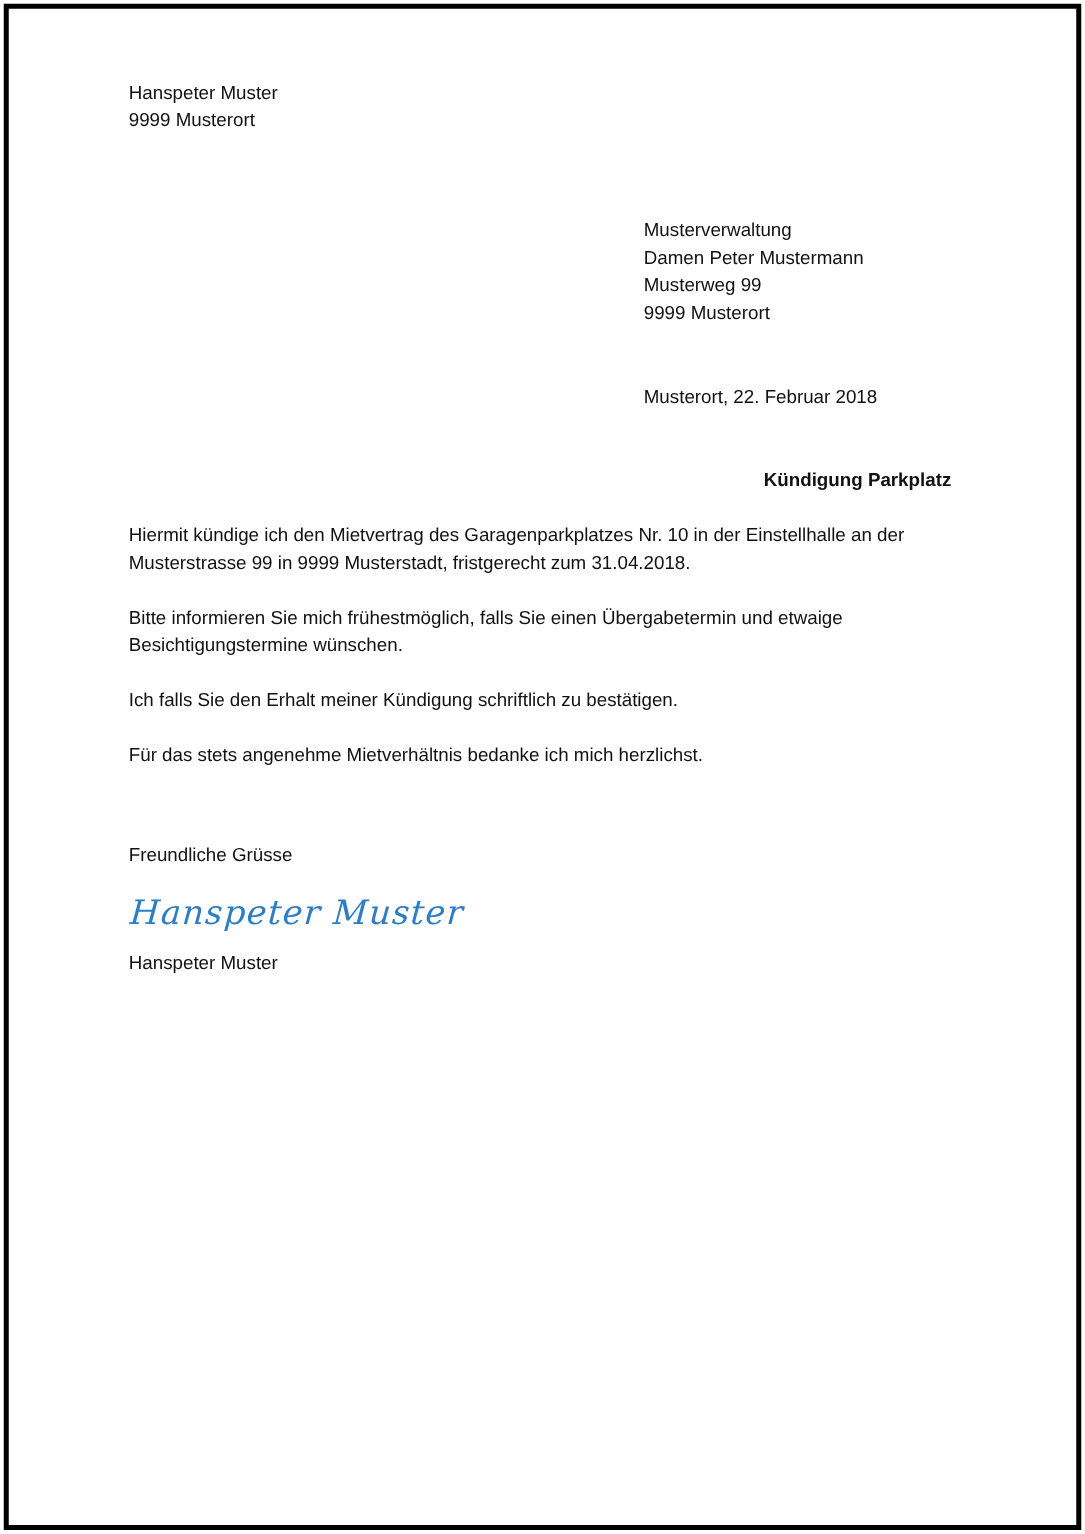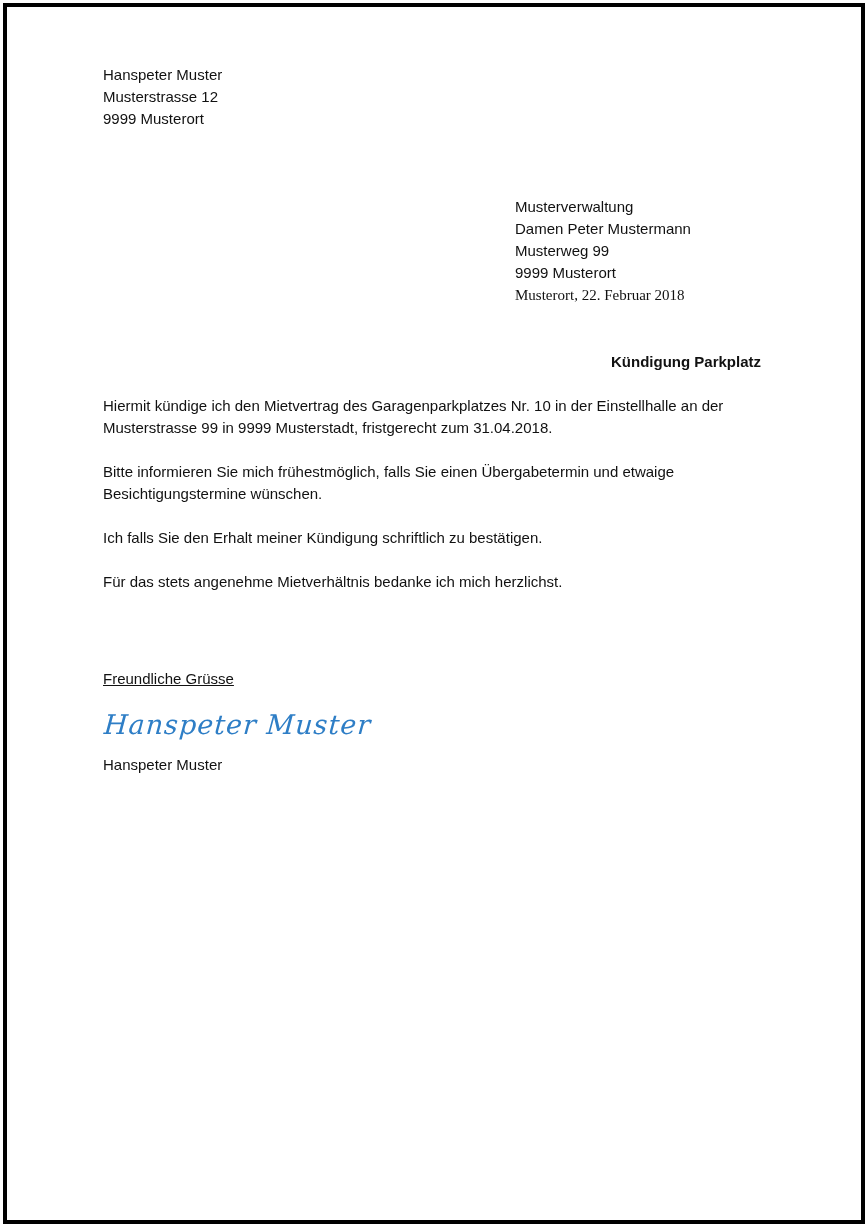--- a/index.html
+++ b/index.html
@@ -36,38 +36,37 @@
     display: block;
   }
   .sender-block {
     margin-top: 0;
   }
   .recipient-wrap {
     margin-top: 66px;
     margin-left: 412px;
   }
   .date-line {
+    margin-top: 45px;
     margin-left: 412px;
-    font-family: Liberation Serif, serif;
   }
   .subject-line {
     margin-top: 45px;
     font-weight: bold;
     text-align: right;
   }
   .salutation {
     margin-top: 22px;
   }
   p.body-para {
     margin: 22px 0 0 0;
     max-width: 672px;
   }
   .closing {
-    margin-top: 75px;
-    text-decoration: underline;
+    margin-top: 58px;
   }
   .signature {
     margin-top: 18px;
     font-family: "DejaVu Serif", serif;
     font-style: italic;
     font-size: 27px;
     line-height: 34px;
     letter-spacing: 1px;
     transform: skewX(-4deg);
     transform-origin: left bottom;
@@ -78,21 +77,20 @@
   }
 </style>
 </head>
 <body>
 
 <div class="scan-frame">
   <div class="page letter">
 
     <div class="address-block sender-block">
       <span class="line">Hanspeter Muster</span>
-      <span class="line">Musterstrasse 12</span>
       <span class="line">9999 Musterort</span>
     </div>
 
     <div class="recipient-wrap">
       <div class="address-block">
         <span class="line">Musterverwaltung</span>
         <span class="line">Damen Peter Mustermann</span>
         <span class="line">Musterweg 99</span>
         <span class="line">9999 Musterort</span>
       </div>

